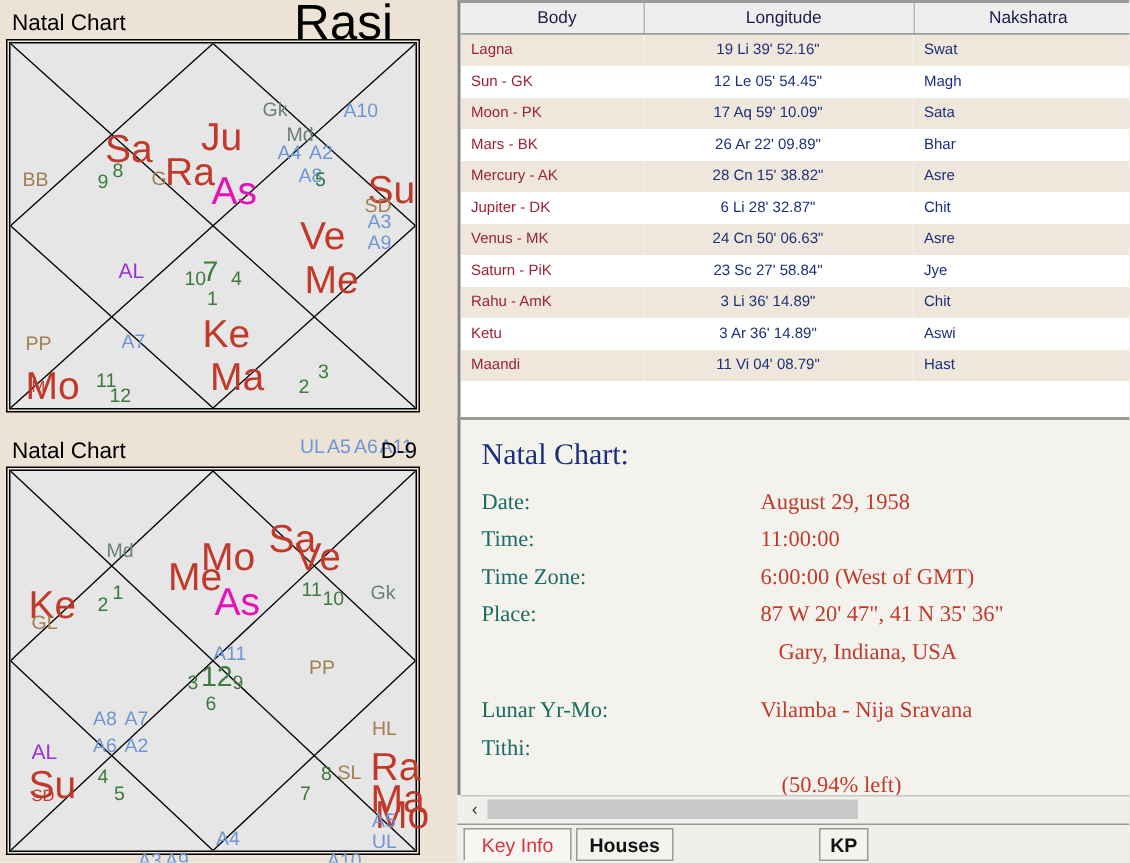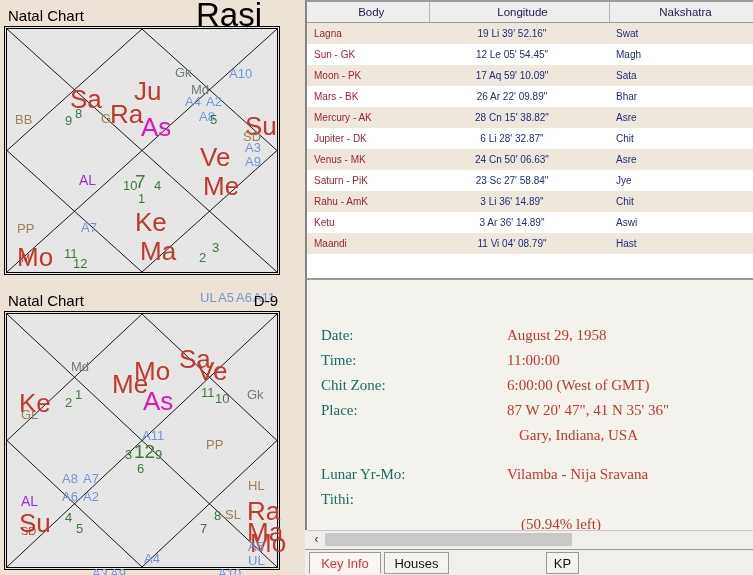--- a/index.html
+++ b/index.html
@@ -80,21 +80,21 @@
   .hscroll .arrow{position:absolute;left:3px;top:1px;width:13px;height:15px;
     font-size:12px;color:#333;text-align:center;line-height:15px;}
   .hscroll .thumb{position:absolute;left:18px;top:2px;width:247px;height:13px;
     background:#c9c9c9;}
 
   .tabs{position:absolute;left:0;top:549px;width:448px;height:26px;
     border-top:1px solid #9a9a9a;background:#f0efeb;}
   .tab{position:absolute;top:2px;height:22px;line-height:22px;
     border:1px solid #9a9a9a;background:#f4f3ef;
     font-size:13px;color:#111;text-align:center;box-sizing:border-box;
-    font-family:"Liberation Sans",sans-serif;}
+    font-family:"Liberation Sans",sans-serif;font-weight:bold;}
   .tab.active{color:#d8323c;background:#f7f6f2;border-bottom:1px solid #f7f6f2;
     font-weight:normal;}
 </style>
 </head>
 <body>
 
 <div class="chart-panel" style="top:0;">
   <div class="chart-caption" style="left:8px;top:6px;">Natal Chart</div>
   <div class="chart-title-big" style="left:196px;top:-2px;">Rasi</div>
   <div class="chart-box" id="box-rasi" style="left:6px;top:28px;width:272px;height:245px;">
@@ -305,28 +305,29 @@
             <td class="c-long">
               <span class="long-inner">11 Vi 04' 08.79"</span>
             </td>
             <td class="c-nak">Hast</td>
           </tr>
         </tbody>
     </table>
   </div>
 
   <div class="info-wrap">
+    <div class="info-title">Natal Chart:</div>
 
     <div class="info-row" style="top:47px;">Date:</div>
     <div class="info-val" style="top:47px;">August 29, 1958</div>
 
     <div class="info-row" style="top:72px;">Time:</div>
     <div class="info-val" style="top:72px;">11:00:00</div>
 
-    <div class="info-row" style="top:97px;">Chit Zone:</div>
+    <div class="info-row" style="top:97px;">Time Zone:</div>
     <div class="info-val" style="top:97px;">6:00:00 (West of GMT)</div>
 
     <div class="info-row" style="top:122px;">Place:</div>
     <div class="info-val" style="top:122px;">87 W 20' 47", 41 N 35' 36"</div>
     <div class="info-val" style="top:147px;left:212px;">Gary, Indiana, USA</div>
 
     <div class="info-row" style="top:186px;">Lunar Yr-Mo:</div>
     <div class="info-val" style="top:186px;">Vilamba - Nija Sravana</div>
 
     <div class="info-row" style="top:211px;">Tithi:</div>

